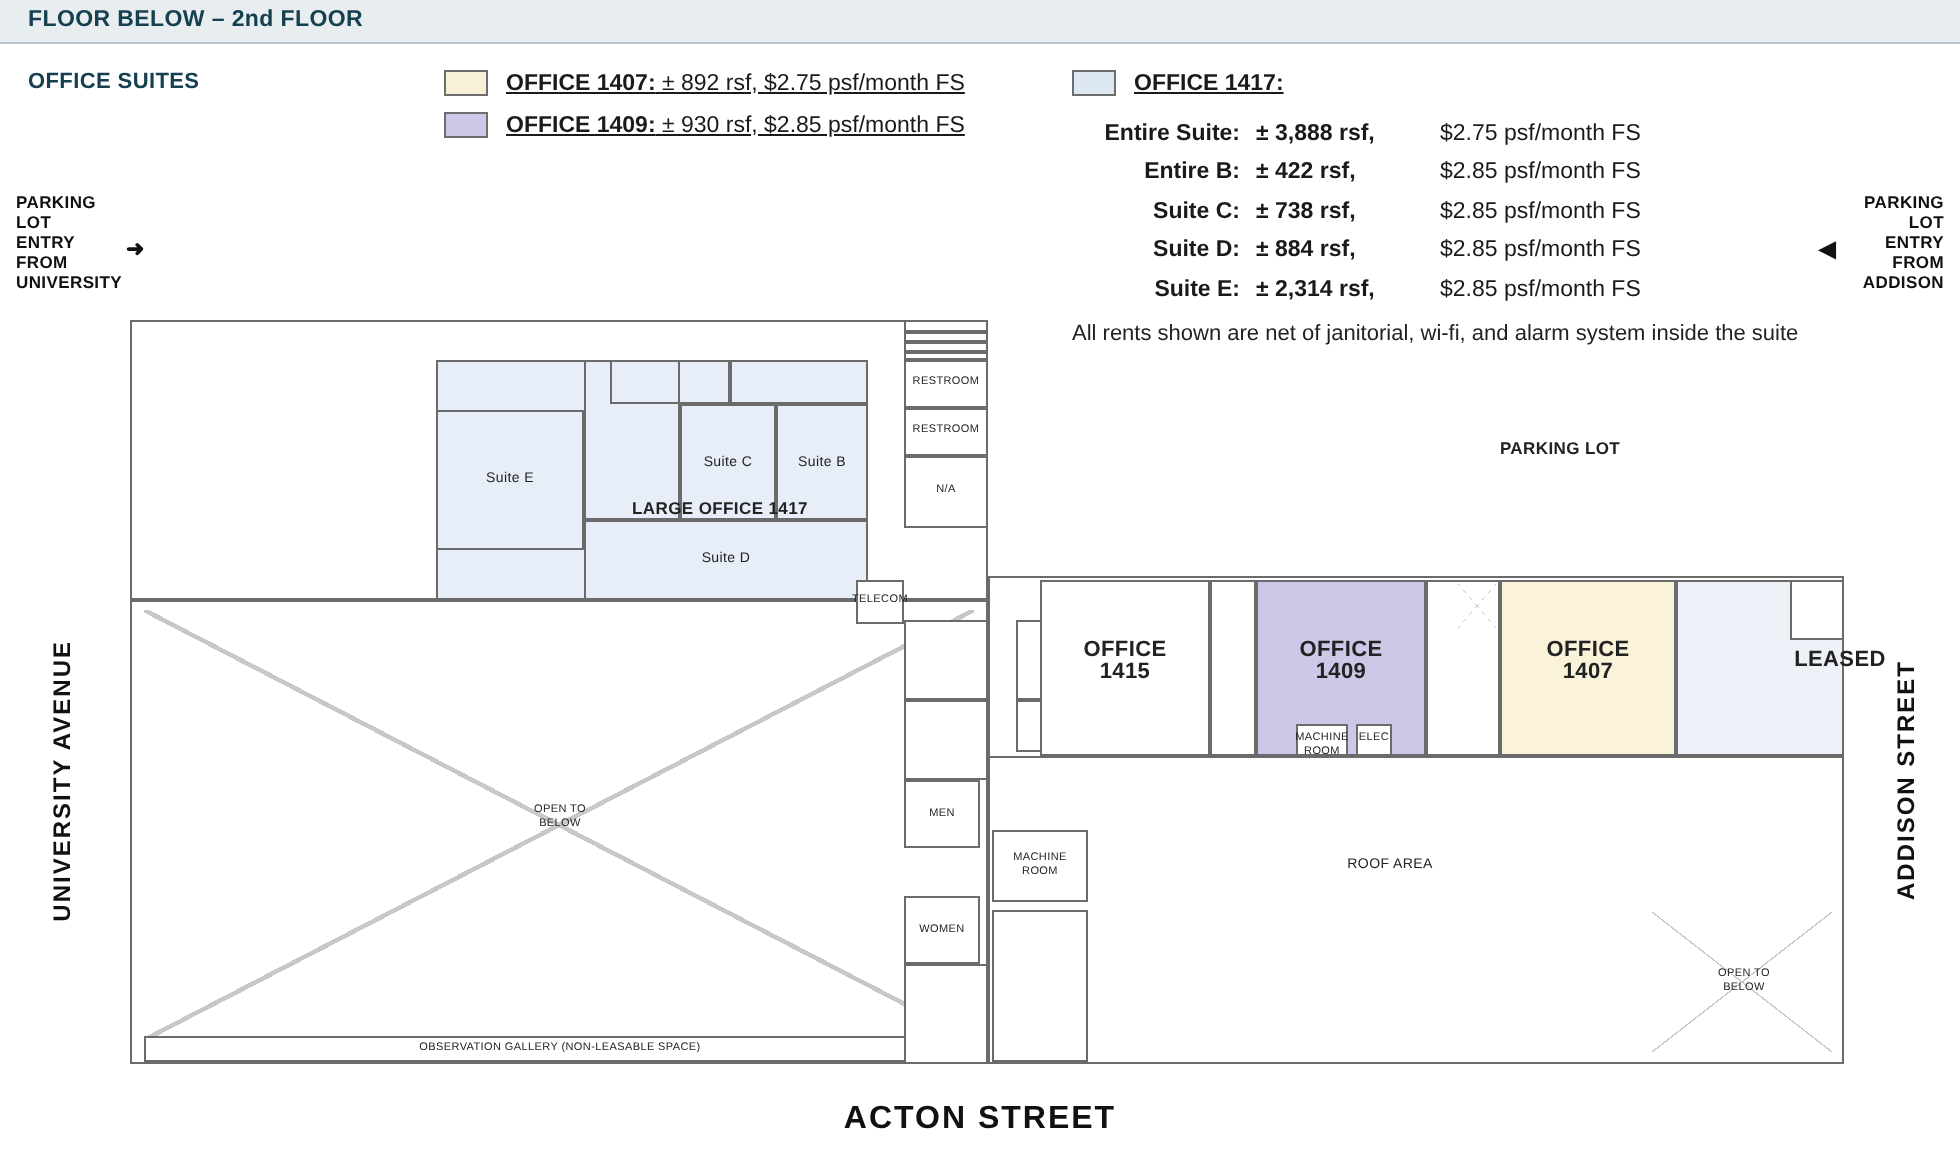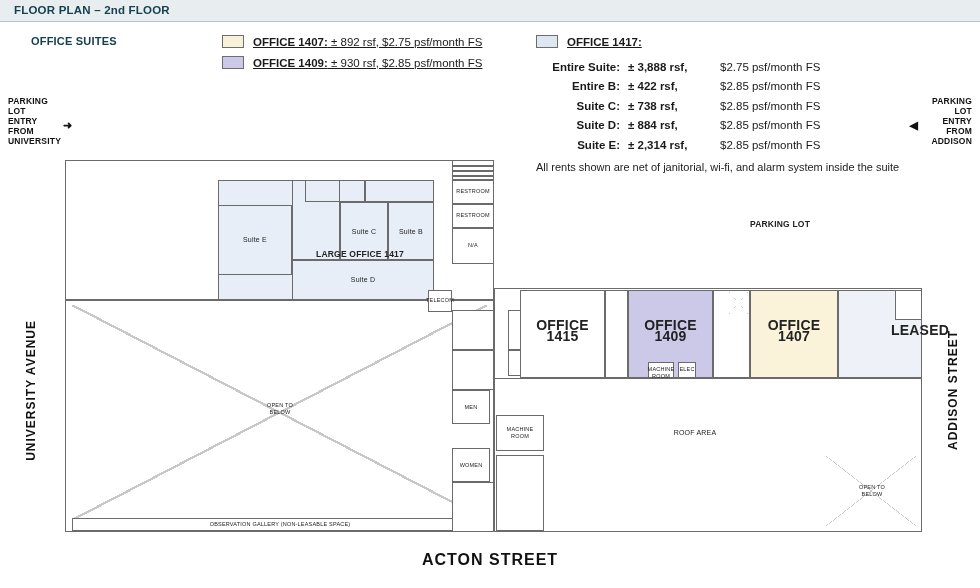--- a/index.html
+++ b/index.html
@@ -22,21 +22,20 @@
   .title-bar .title {
     position: absolute; left: 14px; top: 4px;
     font-size: 11.5px; font-weight: bold; letter-spacing: .2px;
     color: #16404f;
   }
 
   .section-label {
     position: absolute; left: 14px; top: 35px;
     font-size: 11px; font-weight: bold; color: #16404f;
     letter-spacing: .2px;
-    margin-left: 17px;
   }
 
   
   .legend-left { position: absolute; left: 222px; top: 31px; }
   .legend-row { display: flex; align-items: center; height: 21px; }
   .swatch {
     width: 22px; height: 13px; border: 1px solid #6d6d6d; margin-right: 9px;
   }
   .legend-text { font-size: 11.5px; color: #1a1a1a; white-space: nowrap; text-decoration: underline; }
   .legend-text b { font-weight: bold; }
@@ -78,35 +77,35 @@
 
   
   #plan { position: absolute; left: 0; top: 150px; width: 980px; height: 395px; }
 
   .rm { position: absolute; border: 1px solid #6b6b6b; background: #ffffff; }
   .rm-lbl {
     position: absolute; font-size: 7px; color: #222; text-align: center;
     line-height: 9px; letter-spacing: .2px;
   }
   .big-lbl { font-size: 8.5px; font-weight: bold; }
-  .mid-lbl { font-size: 14px; font-weight: bold; text-align: center; line-height: 11px;}
+  .mid-lbl { font-size: 11px; font-weight: bold; text-align: center; line-height: 11px;}
   .tiny { font-size: 5.5px; line-height: 7px; }
 
   .hatch {
     position: absolute;
     background-image:
       linear-gradient(to top right, transparent 49.7%, #c8c8c8 49.7%, #c8c8c8 50.3%, transparent 50.3%),
       linear-gradient(to bottom right, transparent 49.7%, #c8c8c8 49.7%, #c8c8c8 50.3%, transparent 50.3%);
   }
 </style>
 </head>
 <body>
 
 <div class="title-bar">
-  <div class="title">FLOOR PLAN – 2nd FLOOR</div>
+  <div class="title">FLOOR BELOW – 2nd FLOOR</div>
 </div>
 
 <div class="section-label">OFFICE SUITES</div>
 
 <div class="legend-left">
   <div class="legend-row">
     <span class="swatch" style="background:#f7f1d8"></span>
     <span class="legend-text">
       <b>OFFICE 1407:</b>
       <span>± 892 rsf, $2.75 psf/month FS</span>

